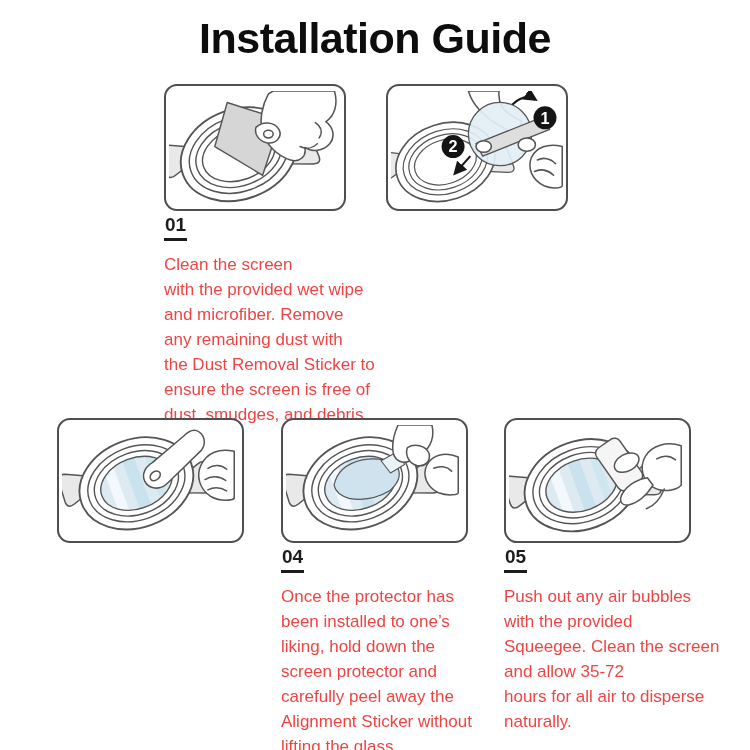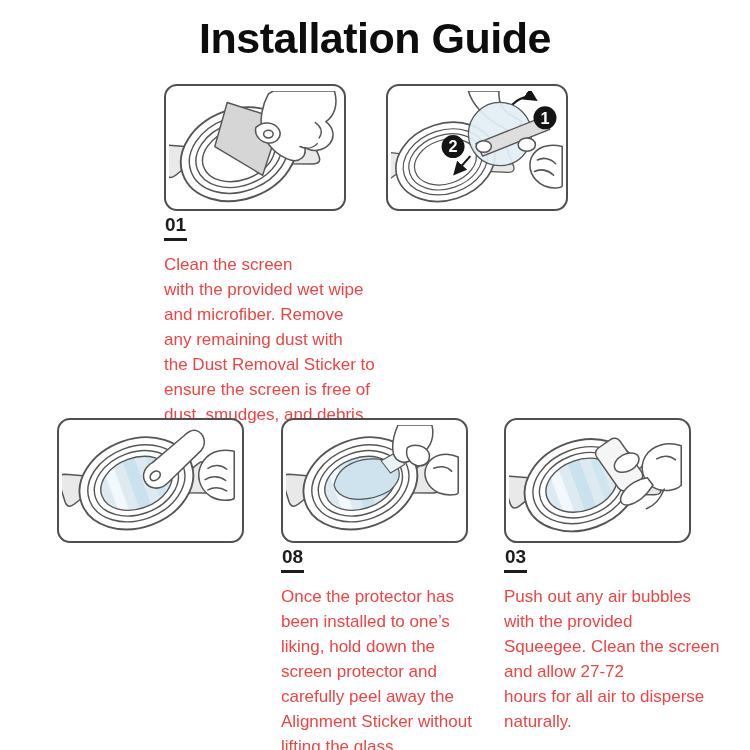--- a/index.html
+++ b/index.html
@@ -150,21 +150,21 @@
         <path d="M46,64 Q50,43 76,37 Q104,33 114,46 Q119,58 105,70 Q85,82 62,78 Q48,74 46,64 Z" fill="#cfe3ef" stroke="#555" stroke-width="1.3" stroke-linejoin="round"></path>
         <path d="M96,38 L114,28 L121,42 L106,51 Z" fill="#eaf3f8" stroke="#555" stroke-width="1.2" stroke-linejoin="round"></path>
         <g fill="#ffffff" stroke="#555" stroke-width="1.6" stroke-linejoin="round" stroke-linecap="round">
           <path d="M114,0 L150,0 C153,12 149,23 141,29 L127,38 C119,42 111,38 109,30 C107,20 110,9 114,0 Z"></path>
           <path d="M124,24 C132,19 143,22 147,30 C149,38 143,45 134,43 C126,41 121,32 124,24 Z"></path>
           <path d="M178,34 C164,28 151,32 145,42 C139,54 145,66 157,72 C168,76 178,74 178,72 Z"></path>
           <path d="M152,46 C158,43 166,44 171,49" fill="none"></path>
         </g>
       </svg>
     </div>
-    <div><span class="step-num">08</span></div>
+    <div><span class="step-num">04</span></div>
     <div class="step-text">Once the protector has
 been installed to one’s
 liking, hold down the
 screen protector and
 carefully peel away the
 Alignment Sticker without
 lifting the glass.</div>
   </div>
 
   <div class="step-col" style="left:504px;top:418px;">
@@ -179,22 +179,22 @@
         </g>
         <g fill="#ffffff" stroke="#555" stroke-width="1.6" stroke-linejoin="round" stroke-linecap="round">
           <ellipse cx="120" cy="40" rx="14" ry="9" transform="rotate(-28 120 40)"></ellipse>
           <path d="M178,22 C162,17 147,22 140,33 C133,45 137,59 148,66 C158,72 172,70 178,64 Z"></path>
           <path d="M148,64 C141,75 132,83 122,85 C114,86 111,80 116,72 C122,63 133,57 142,56 Z"></path>
           <path d="M160,68 C156,78 149,86 141,89" fill="none"></path>
           <path d="M152,36 C158,32 166,32 172,37" fill="none"></path>
         </g>
       </svg>
     </div>
-    <div><span class="step-num">03</span></div>
+    <div><span class="step-num">05</span></div>
     <div class="step-text">Push out any air bubbles
 with the provided
 Squeegee. Clean the screen
-and allow 27-72
+and allow 35-72
 hours for all air to disperse
 naturally.</div>
   </div>
 
 </div>
 
 </body></html>

